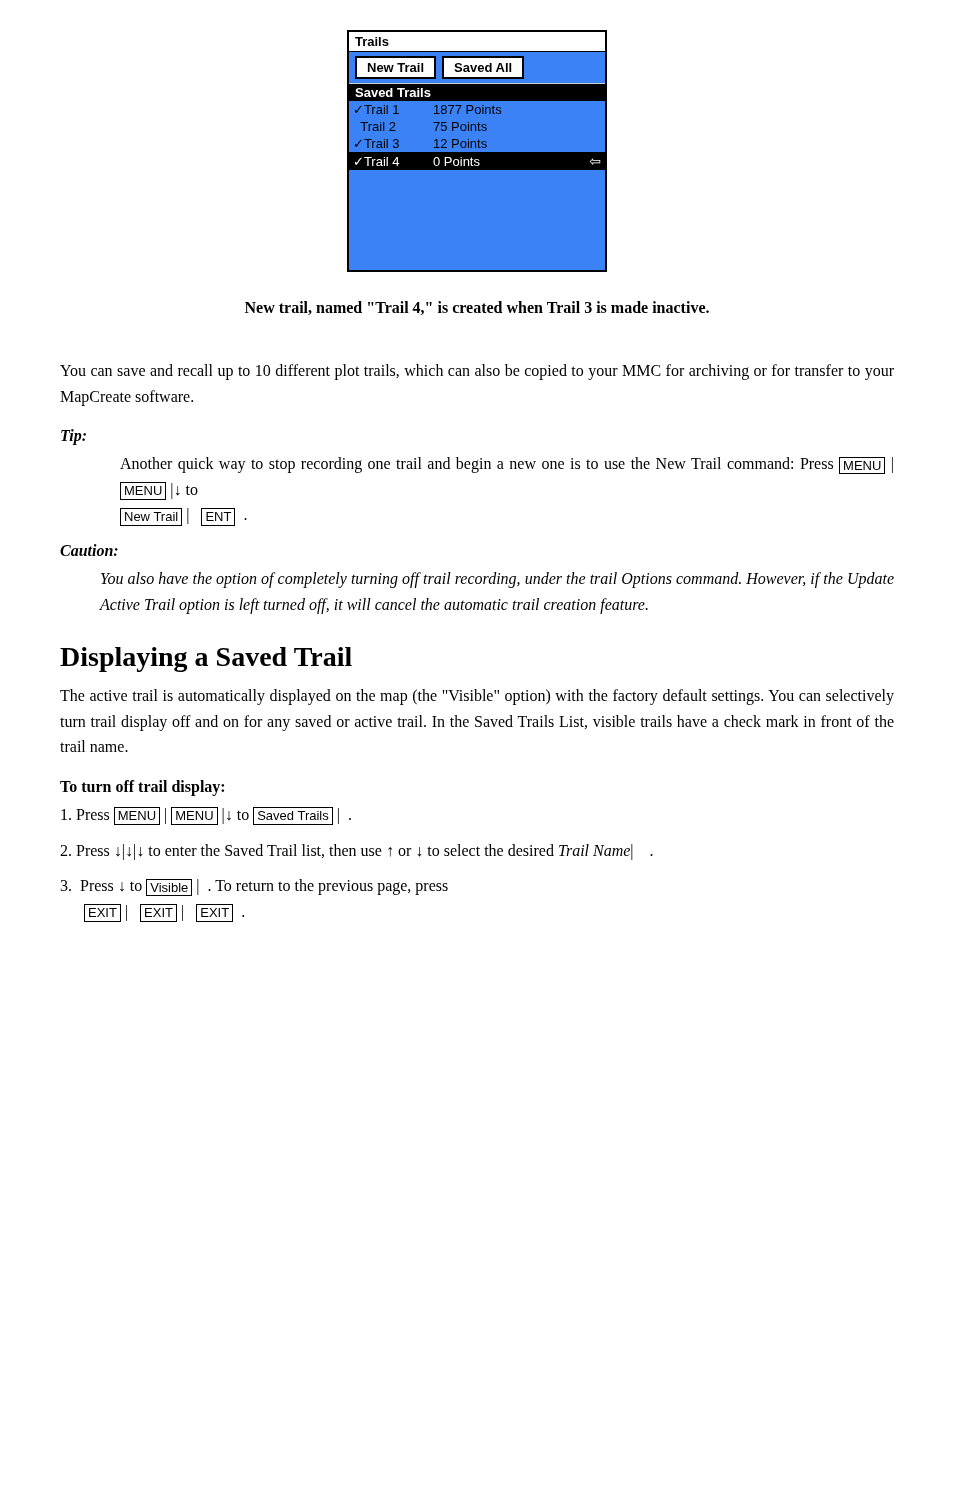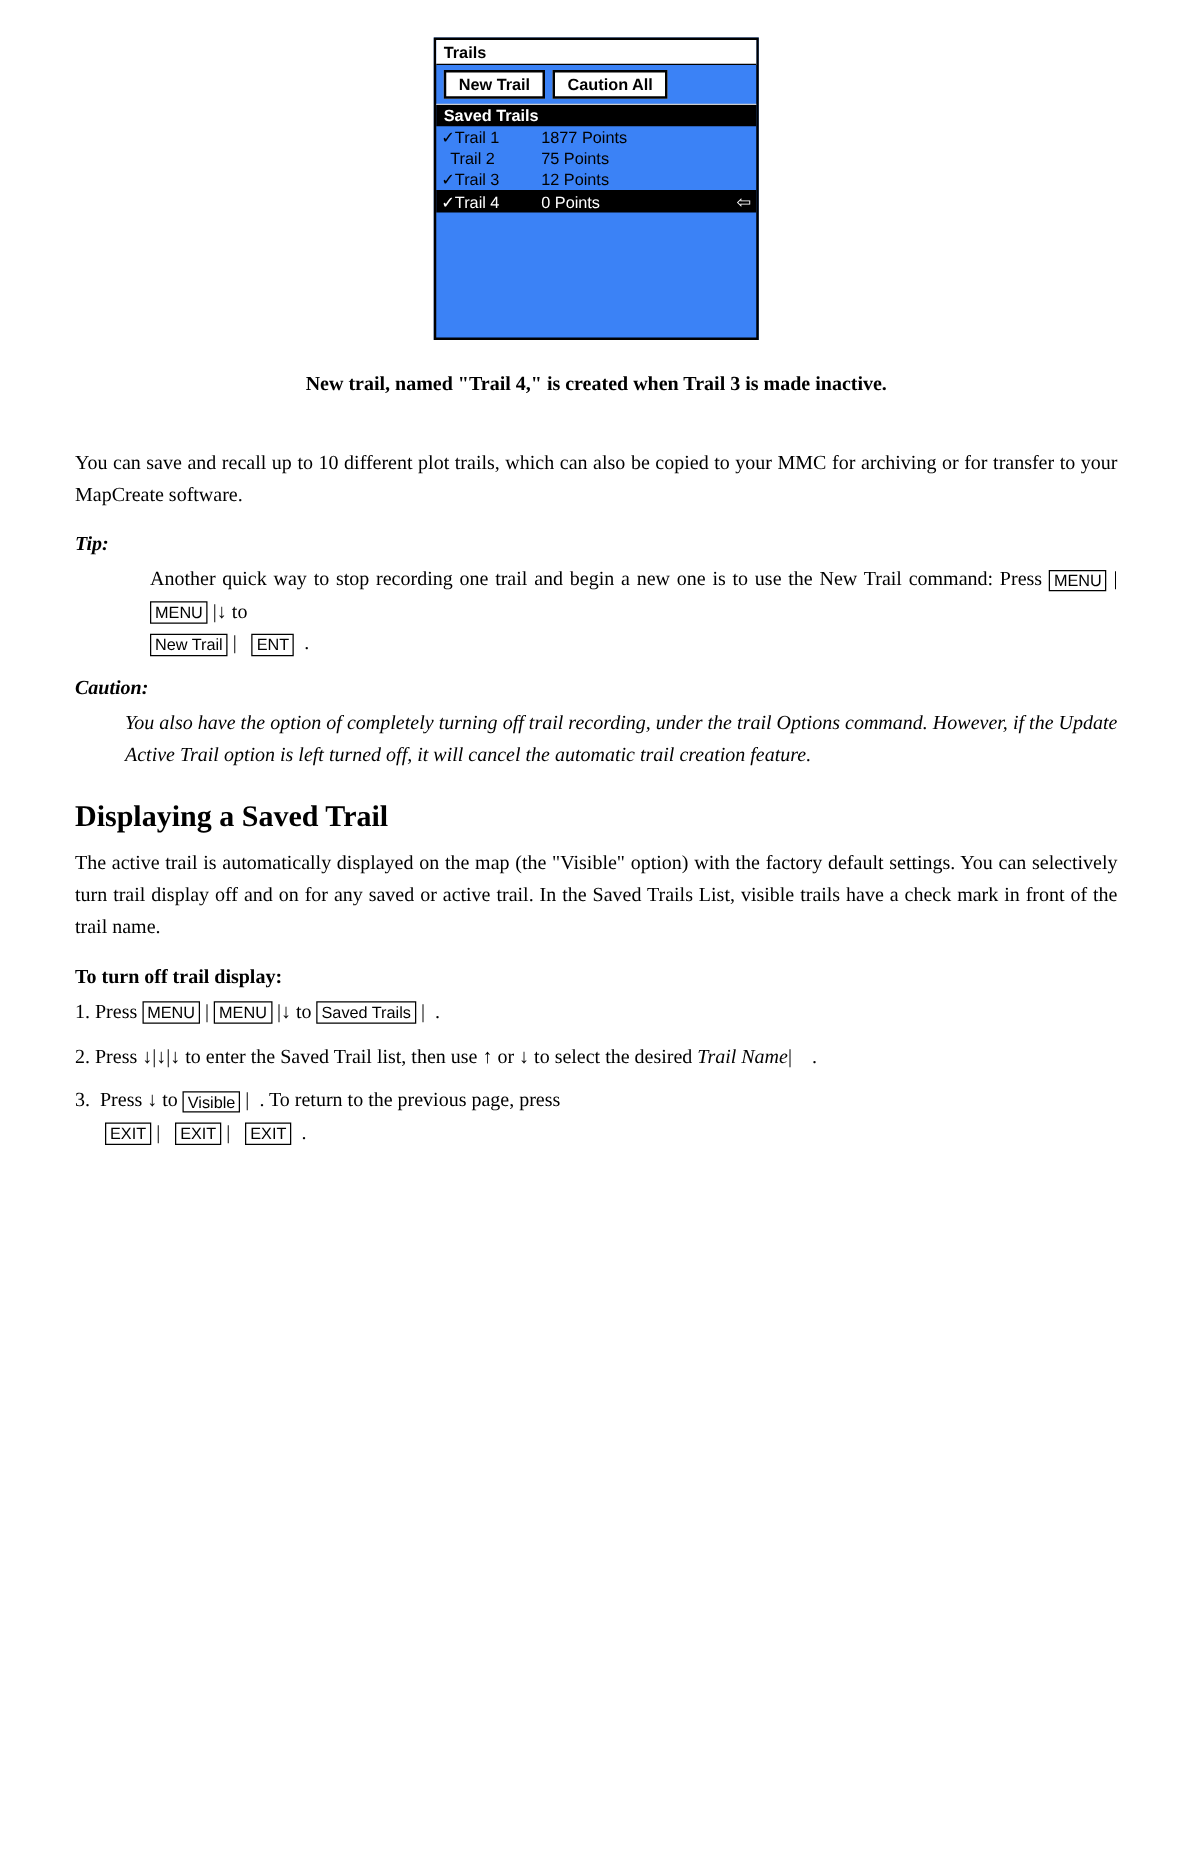--- a/index.html
+++ b/index.html
@@ -123,21 +123,21 @@
       margin-bottom: 14px;
     }
     .indented-italic {
       margin-left: 40px;
       text-align: justify;
       line-height: 1.6;
       font-style: italic;
       margin-bottom: 14px;
     }
     .section-heading {
-      font-size: 24px;
+      font-size: 28px;
       font-weight: bold;
       margin-top: 24px;
       margin-bottom: 10px;
     }
     .sub-heading {
       font-weight: bold;
       margin-bottom: 6px;
       margin-top: 6px;
     }
     .numbered-item {
@@ -155,21 +155,21 @@
     }
   </style>
 </head>
 <body>
 
 <div class="screenshot-container">
   <div class="trails-dialog">
     <div class="trails-title-bar">Trails</div>
     <div class="trails-buttons">
       <button class="trails-btn">New Trail</button>
-      <button class="trails-btn">Caution All</button>
+      <button class="trails-btn">Saved All</button>
     </div>
     <div class="saved-trails-header">Saved Trails</div>
     <div class="trail-list">
       <div class="trail-row">
         <span class="trail-name">✓Trail 1</span>
         <span class="trail-points">1877 Points</span>
       </div>
       <div class="trail-row">
         <span class="trail-name">&nbsp;&nbsp;Trail 2</span>
         <span class="trail-points">75 Points</span>

